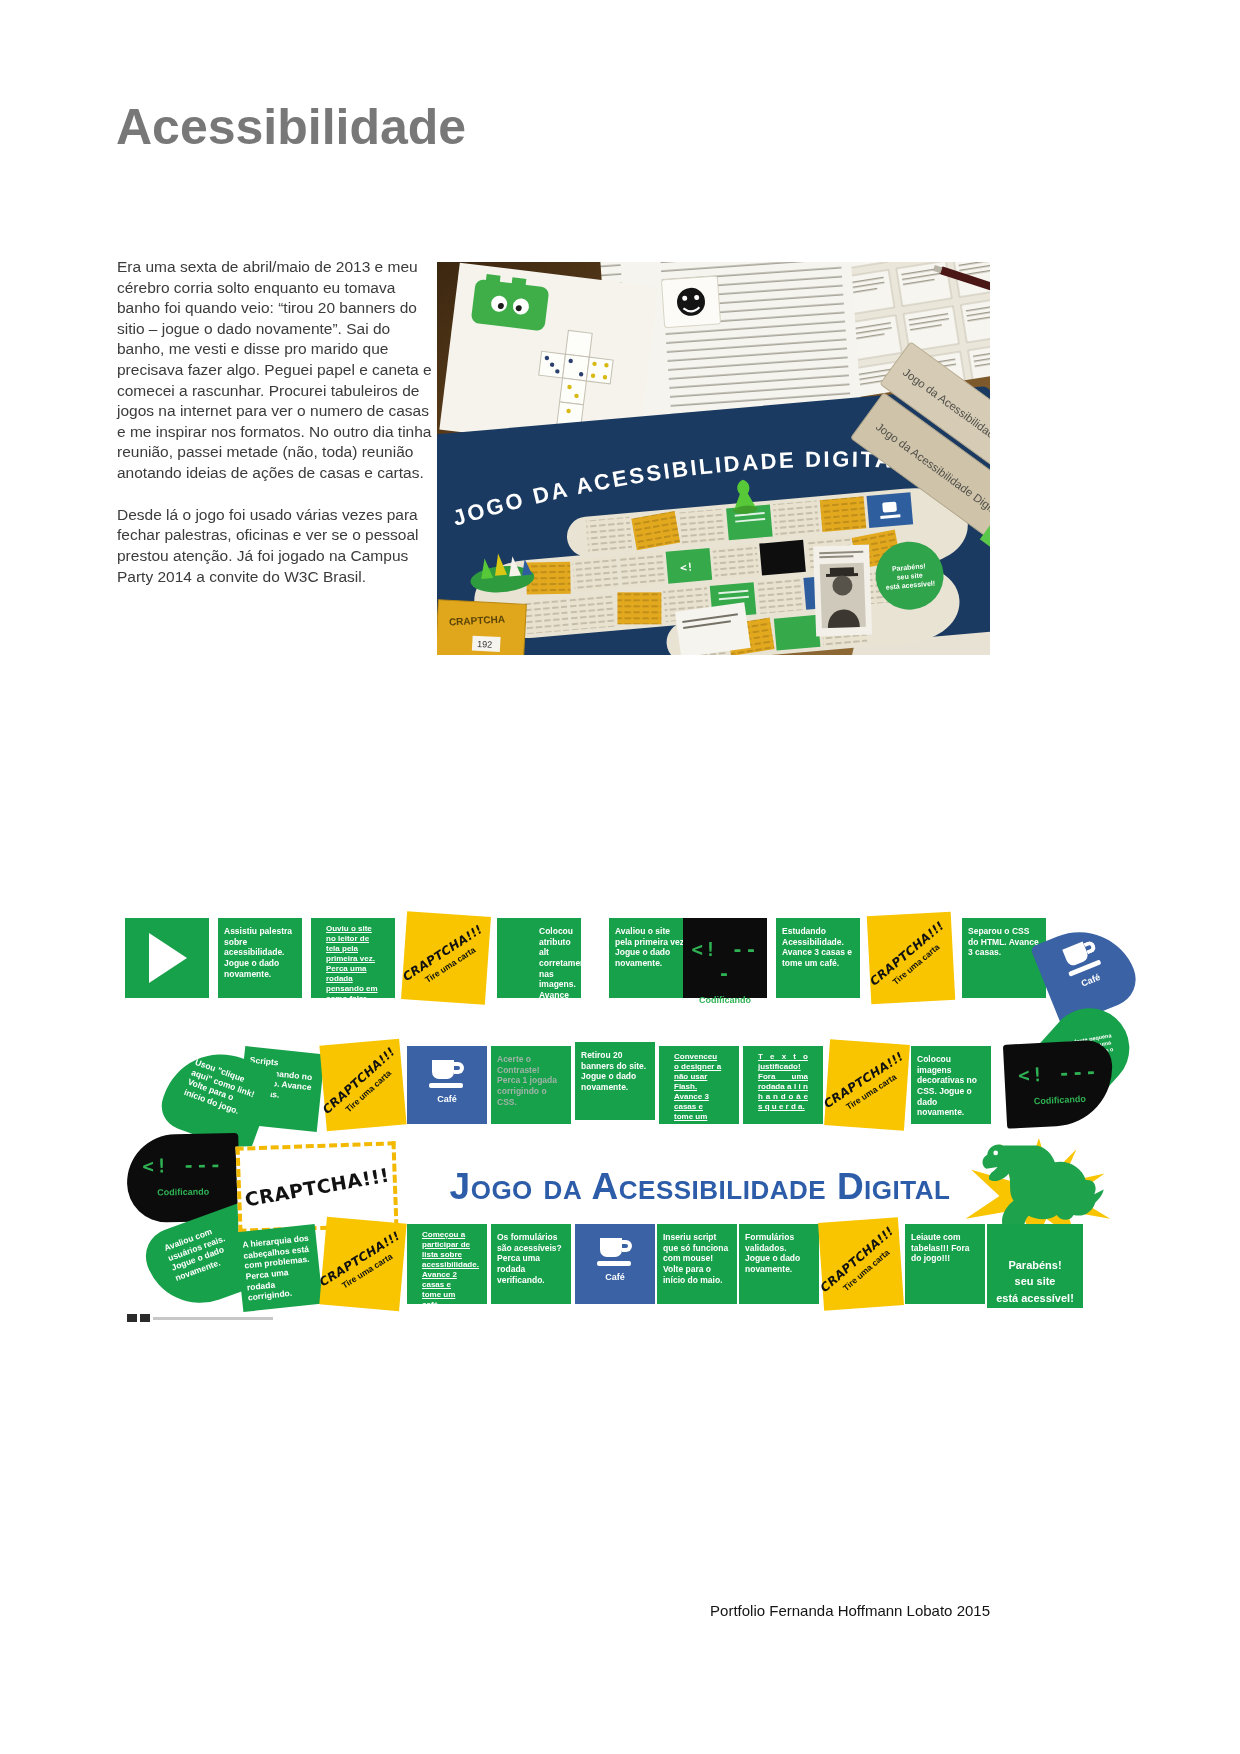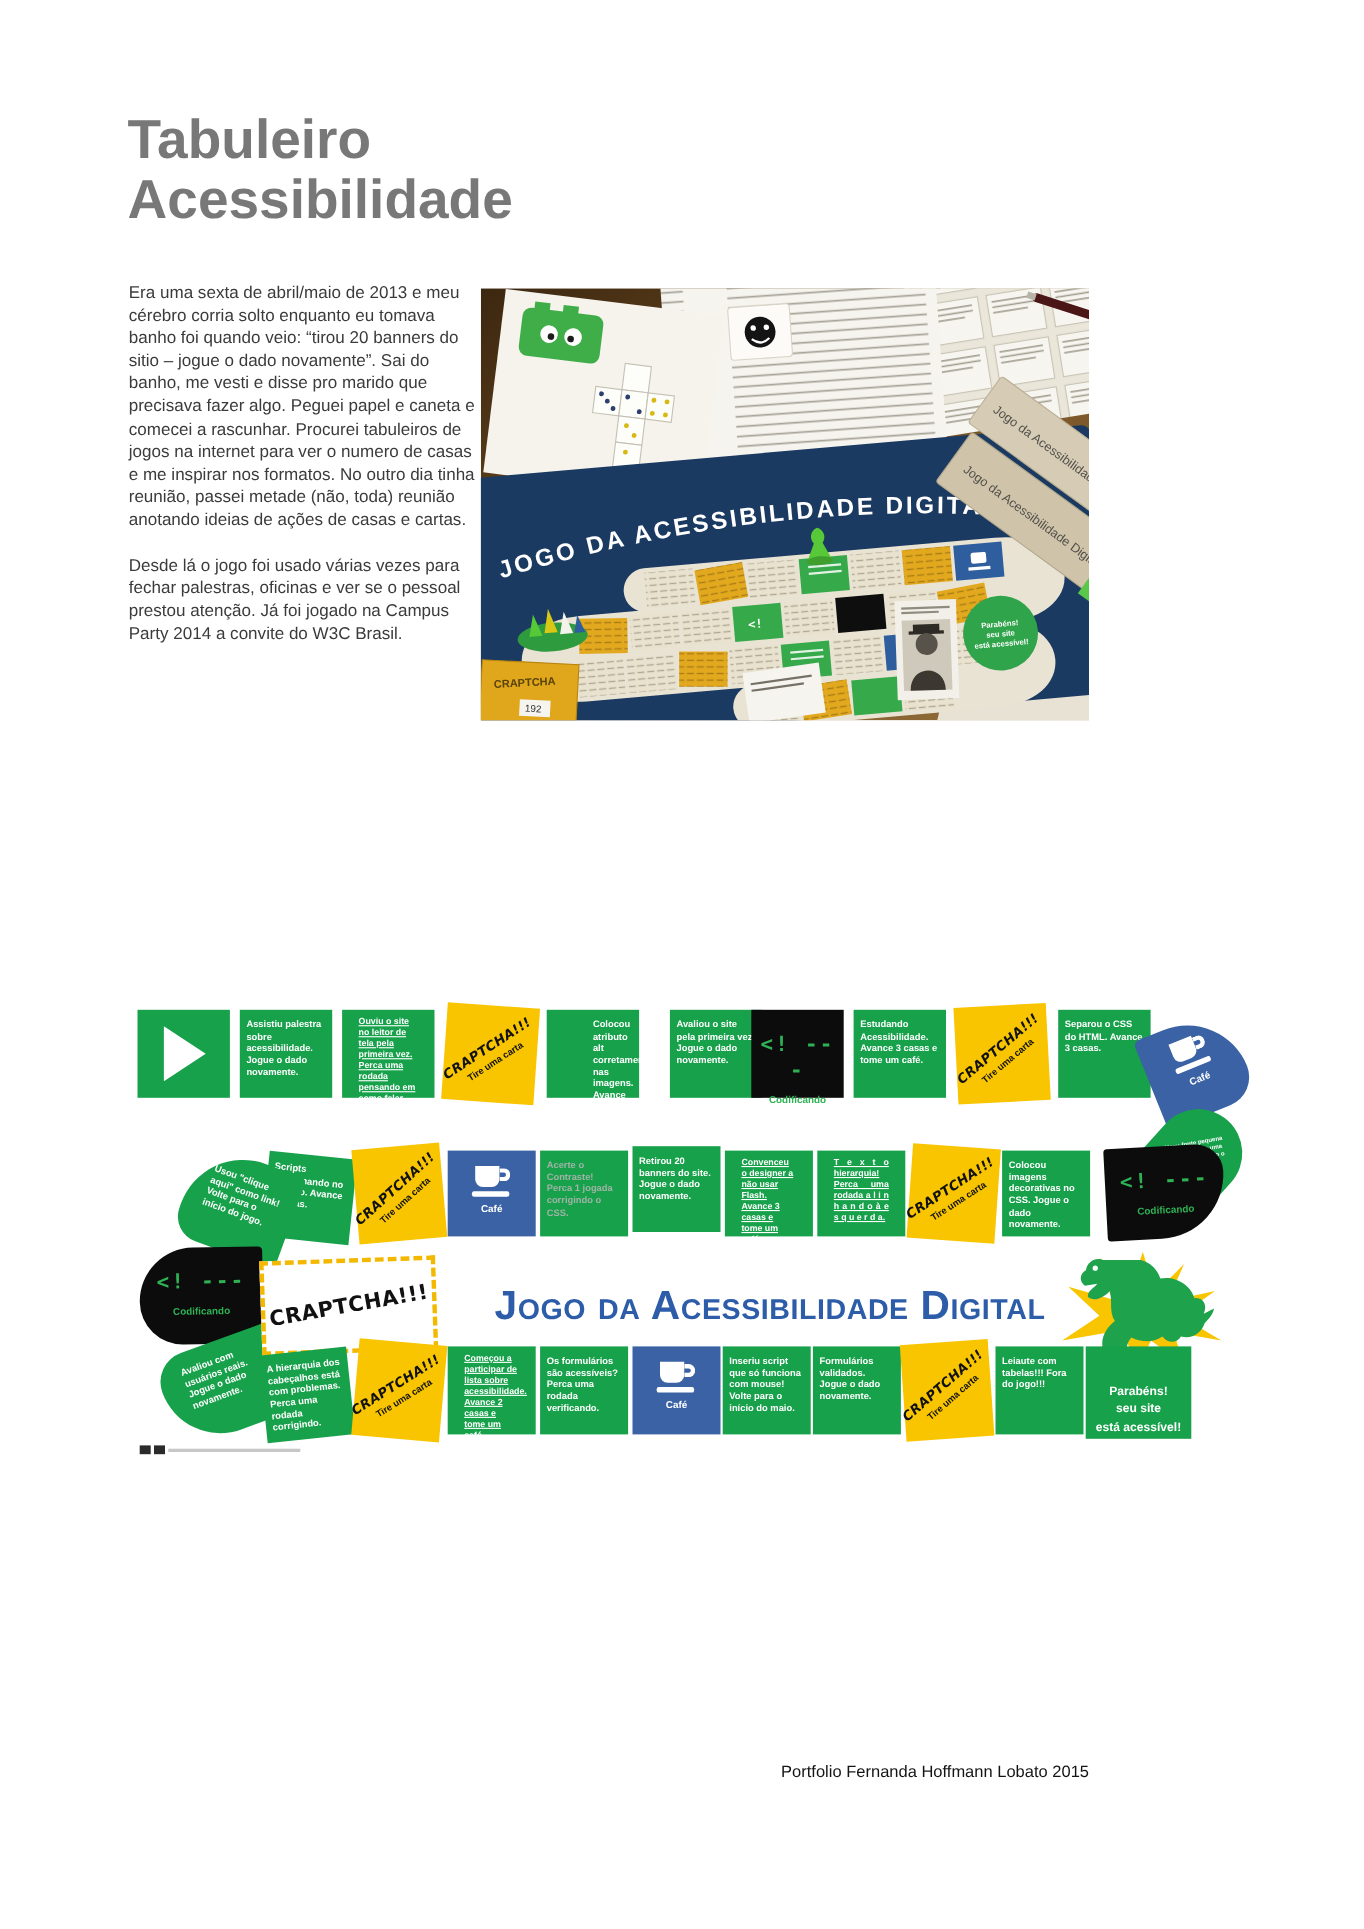--- a/index.html
+++ b/index.html
@@ -53,21 +53,20 @@
   .ccbadge{position:absolute;left:2px;top:396px;display:flex;align-items:center;gap:3px;}
   .ccbadge i{display:block;width:10px;height:8px;background:#2b2b2b;}
   .ccbadge .ln{width:120px;height:3px;background:#c7c7c7;}
 </style>
 </head>
 <body>
 
 <div class="page">
 
   <div class="doc-title">
-    <div>Tabuleiro</div>
     <div>Acessibilidade</div>
   </div>
 
   <div class="intro">
     <p>Era uma sexta de abril/maio  de 2013 e meu cérebro corria solto enquanto eu tomava banho foi quando veio: “tirou 20 banners do sitio – jogue o dado novamente”. Sai do banho, me vesti e disse pro marido que precisava fazer algo. Peguei papel e caneta e comecei a rascunhar. Procurei tabuleiros de jogos na internet para ver o numero de casas e me inspirar nos formatos. No outro dia tinha reunião, passei metade (não, toda) reunião anotando ideias de ações de casas e cartas.</p>
     <p>Desde lá o jogo foi usado várias vezes para fechar palestras, oficinas e ver se o pessoal prestou atenção. Já foi jogado na Campus Party 2014 a convite do W3C Brasil.</p>
   </div>
 
   <div class="photo">
     <svg width="553" height="393" viewBox="0 0 553 393" xmlns="http://www.w3.org/2000/svg">
@@ -348,21 +347,21 @@
     <div class="bcell lowc" style="left:366px;top:128px;width:80px;height:78px;">
       <span>Acerte o Contraste! Perca 1 jogada corrigindo o CSS.</span>
     </div>
     <div class="bcell" style="left:450px;top:124px;width:80px;height:78px;">
       <span>Retirou 20 banners do site. Jogue o dado novamente.</span>
     </div>
     <div class="bcell small" style="left:534px;top:128px;width:80px;height:78px;">
       <span>Convenceu o designer a não usar Flash. Avance 3 casas e tome um café.</span>
     </div>
     <div class="bcell small just" style="left:618px;top:128px;width:80px;height:78px;">
-      <span>T e x t o hierarquia! Perca  uma  rodada a l i n h a n d o  à  e s q u e r d a.</span>
+      <span>T e x t o justificado! Fora  uma  rodada a l i n h a n d o  à  e s q u e r d a.</span>
     </div>
     <div class="bcell yellow" style="left:702px;top:124px;width:80px;height:86px;transform:rotate(4deg);">
       <div class="crap">
         <div class="cl1">CRAPTCHA!!!</div>
         <div class="cl2">Tire uma carta</div>
       </div>
     </div>
     <div class="bcell" style="left:786px;top:128px;width:80px;height:78px;">
       <span>Colocou imagens decorativas no CSS. Jogue o dado novamente.</span>
     </div>

